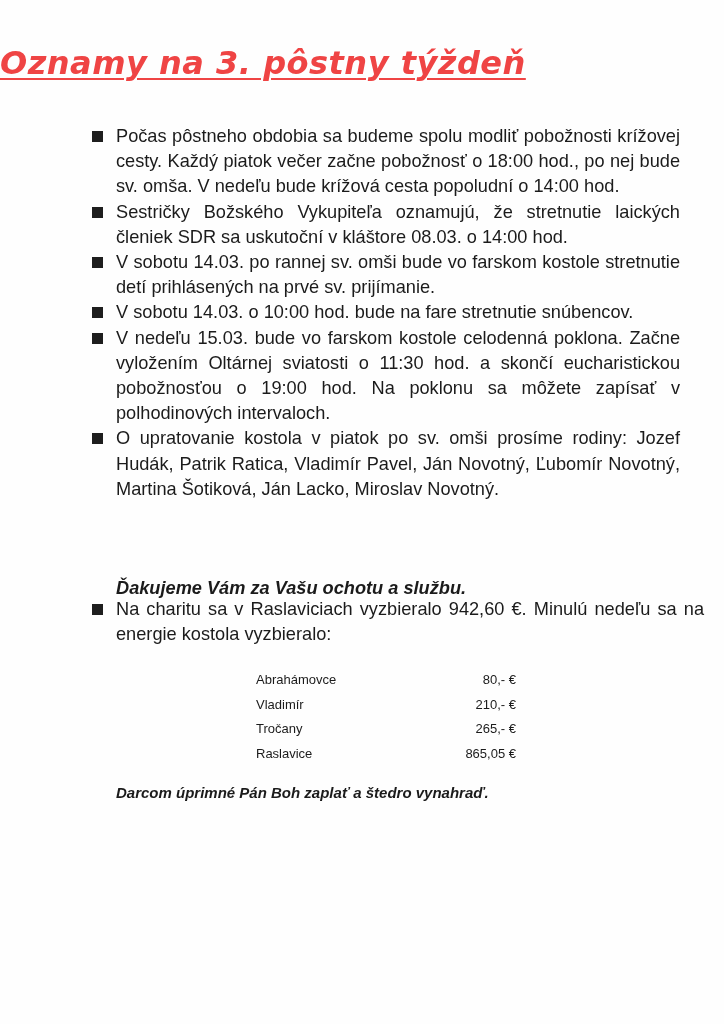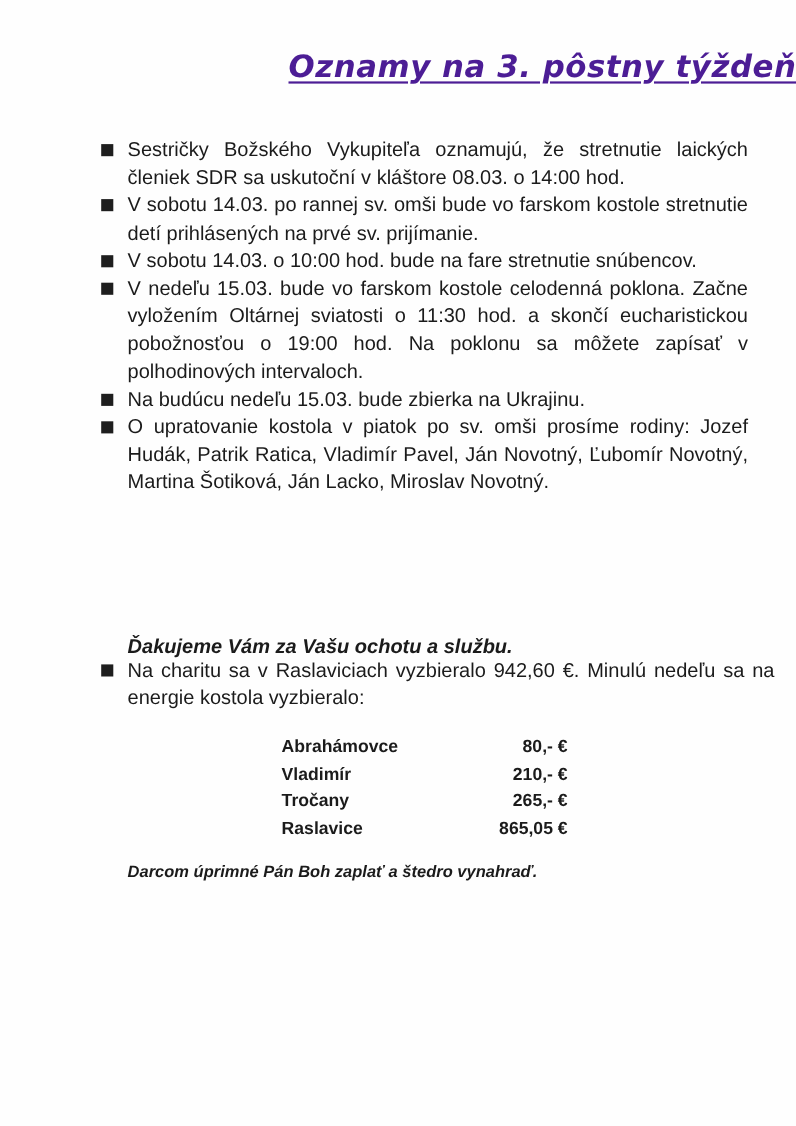--- a/index.html
+++ b/index.html
@@ -1,53 +1,53 @@
 <!DOCTYPE html>
 <html><head>
 <meta charset="utf-8">
 <style>
   html, body { margin: 0; padding: 0; }
   body {
     width: 724px; height: 1024px; background: #fefefe; position: relative;
     font-family: "Liberation Sans", sans-serif; color: #1b1b1b; overflow: hidden;
   }
   .title {
-    position: absolute; left: 0; right: 0; top: 44px; text-align: right;
+    position: absolute; left: 0; right: 0; top: 44px; text-align: left;
     font-family: "DejaVu Sans", sans-serif; font-weight: bold; font-style: italic;
-    font-size: 28px; letter-spacing: 0.5px; color: #4c1d95;
+    font-size: 32px; letter-spacing: 0.5px; color: #ef4444;
   }
   .title span { text-decoration: underline; text-decoration-thickness: 2px; text-underline-offset: 4px; }
   .items { position: absolute; left: 92px; top: 124px; width: 588px; }
   .item { position: relative; padding-left: 24px; font-size: 18.2px; line-height: 25.2px; text-align: justify; margin-bottom: 0; }
   .bullet {
     position: absolute; left: 0; top: 7px; width: 11px; height: 11px; background: #1e1e1e;
   }
   .thanks {
     position: absolute; left: 116px; top: 578px; font-weight: bold; font-style: italic; font-size: 18.2px;
   }
   .charity { position: absolute; left: 92px; top: 597px; width: 588px; }
-  .table { position: absolute; left: 256px; top: 668px; font-size: 16px; font-weight: bold; }
+  .table { position: absolute; left: 256px; top: 668px; font-size: 13px; }
   .row { position: relative; height: 24.6px; line-height: 24.6px; width: 260px; }
   .row .place { position: absolute; left: 0; }
   .row .amount { position: absolute; right: 0; text-align: center; }
   .closing {
     position: absolute; left: 116px; top: 784px; font-weight: bold; font-style: italic; font-size: 15px;
   }
 </style>
 </head>
 <body>
 
 <div class="title"><span>Oznamy na 3. pôstny týždeň</span></div>
 
 <div class="items">
+  <div class="item"><span class="bullet"></span><span>Počas pôstneho obdobia sa budeme spolu modliť pobožnosti krížovej cesty. Každý piatok večer začne pobožnosť o 18:00 hod., po nej bude sv. omša. V nedeľu bude krížová cesta popoludní o 14:00 hod.</span></div>
   <div class="item"><span class="bullet"></span><span>Sestričky Božského Vykupiteľa oznamujú, že stretnutie laických členiek SDR sa uskutoční v kláštore 08.03. o 14:00 hod.</span></div>
   <div class="item"><span class="bullet"></span><span>V sobotu 14.03. po rannej sv. omši bude vo farskom kostole stretnutie detí prihlásených na prvé sv. prijímanie.</span></div>
   <div class="item"><span class="bullet"></span><span>V sobotu 14.03. o 10:00 hod. bude na fare stretnutie snúbencov.</span></div>
   <div class="item"><span class="bullet"></span><span>V nedeľu 15.03. bude vo farskom kostole celodenná poklona. Začne vyložením Oltárnej sviatosti o 11:30 hod. a skončí eucharistickou pobožnosťou o 19:00 hod. Na poklonu sa môžete zapísať v polhodinových intervaloch.</span></div>
-  <div class="item"><span class="bullet"></span><span>Na budúcu nedeľu 15.03. bude zbierka na Ukrajinu.</span></div>
   <div class="item"><span class="bullet"></span><span>O upratovanie kostola v piatok po sv. omši prosíme rodiny: Jozef Hudák, Patrik Ratica, Vladimír Pavel, Ján Novotný, Ľubomír Novotný, Martina Šotiková, Ján Lacko, Miroslav Novotný.</span></div>
 </div>
 
 <div class="thanks">Ďakujeme Vám za Vašu ochotu a službu.</div>
 
 <div class="charity item"><span class="bullet"></span><span>Na charitu sa v Raslaviciach vyzbieralo 942,60 €. Minulú nedeľu sa na energie kostola vyzbieralo:</span></div>
 
 <div class="table">
   <div class="row">
       <span class="place">Abrahámovce</span>

